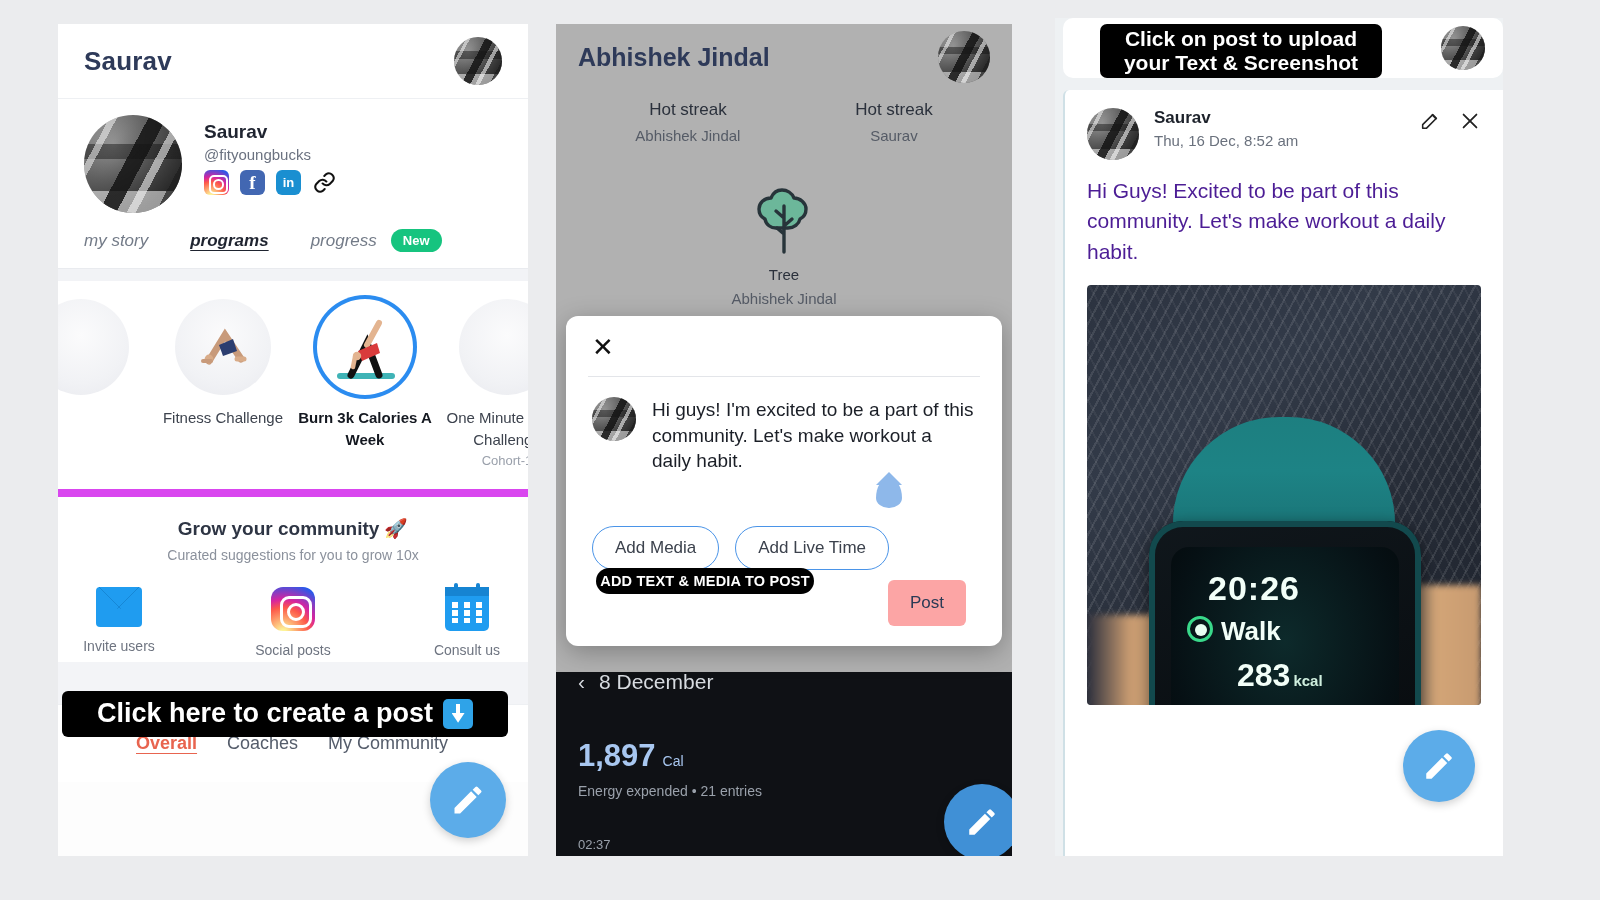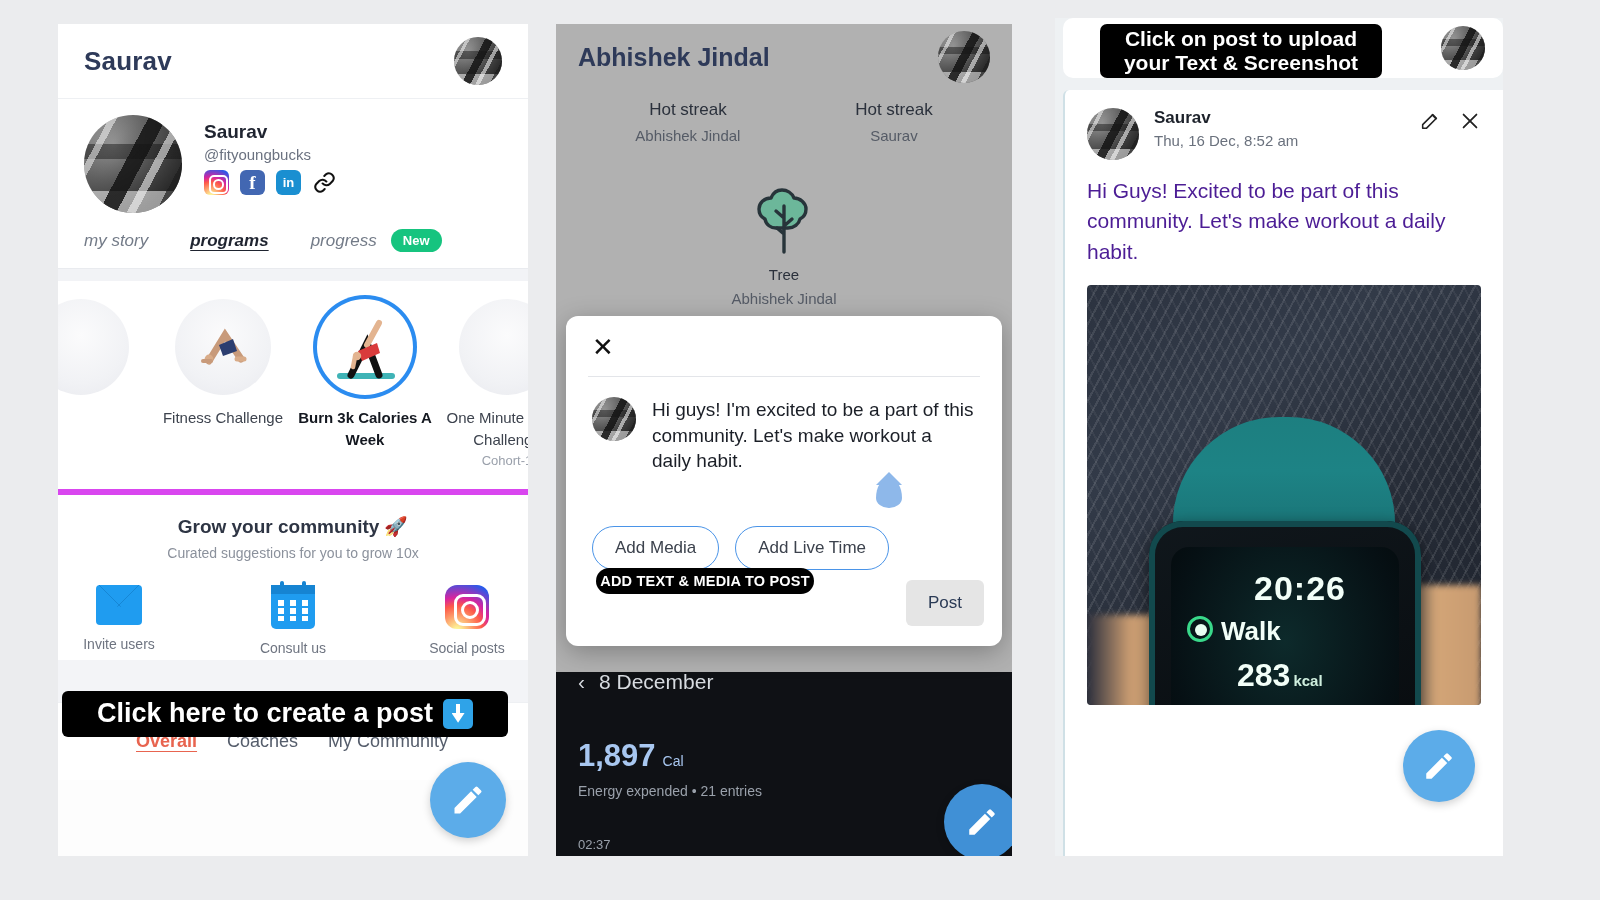--- a/index.html
+++ b/index.html
@@ -113,21 +113,21 @@
     margin: 0 auto; position: relative; overflow: hidden;
   }
   .c-item.selected .c-circle { box-shadow: 0 0 0 4px #2b8cf0; background: #ffffff; }
   .c-label { font-size: 15px; color:#3d434e; margin-top: 12px; line-height: 1.45; }
   .c-item.selected .c-label { font-weight: bold; color:#141820; }
   .c-sub { font-size: 13px; color:#9aa0ab; margin-top: 2px; }
 
   
   .pose { position:absolute; inset:0; }
 
-  .grow { background:#fff; padding: 20px 0 4px 0; text-align:center; border-top:6px solid #d946ef; }
+  .grow { background:#fff; padding: 20px 0 4px 0; text-align:center; border-top:8px solid #d946ef; }
   .grow h3 { font-size: 19px; color:#2e3544; font-weight:bold; }
   .grow p { font-size: 14px; color:#8b919c; margin-top: 7px; }
   .grow-row { display:flex; justify-content:center; gap: 78px; margin-top: 24px; }
   .grow-col { text-align:center; width: 96px; }
   .grow-col .lbl { font-size: 14px; color:#6e7480; margin-top: 11px; }
   .g-ico { width: 46px; height: 40px; margin: 0 auto; position: relative; }
   .ico-mail { background:#1f9cf0; border-radius:4px; }
   .ico-mail::after{
     content:""; position:absolute; left:0; top:0; width:100%; height:100%;
     background: linear-gradient(135deg, transparent 49.3%, #1687d6 49.3% 50.7%, transparent 50.7%),
@@ -247,22 +247,22 @@
   .pillrow { display:flex; gap: 16px; margin-top: 52px; }
   .pill {
     border:1.6px solid #4a94e8; border-radius: 24px; padding: 11px 22px;
     font-size: 17px; color:#3c424d; background:#fff; cursor:pointer;
   }
   #cue-mid {
     left: 30px; top: 252px; width: 218px; height: 26px;
     font-size: 14.5px; border-radius: 13px; letter-spacing:.2px;
   }
   .post-btn {
-    position:absolute; right: 18px; bottom: 20px;
-    background:#e5e5e5; color:#2a3a55; border:none; border-radius:6px;
+    position:absolute; right: 36px; bottom: 20px;
+    background:#fca5a5; color:#2a3a55; border:none; border-radius:6px;
     padding: 13px 22px; font-size: 17px; cursor:pointer;
   }
 
   
   #panel-right { left: 1055px; top: 18px; width: 448px; height: 838px; background:#eef1f3; }
   .r-topcard {
     position:absolute; left: 8px; top: 0; right: 0; height: 60px;
     background:#fff; border-radius: 10px;
     display:flex; align-items:center; justify-content:flex-end; padding-right: 18px;
   }
@@ -293,21 +293,21 @@
     background: linear-gradient(160deg,#10171c 0%, #0b1014 55%, #070a0d 100%);
     border-radius: 34px;
     box-shadow: inset 0 0 0 6px #12494d, 0 5px 16px rgba(0,0,0,.55);
   }
   .watch-screen {
     position:absolute; left: 22px; top: 26px; right: 22px; bottom: 8px;
     background: radial-gradient(ellipse at 50% 40%, #0d2a2b 0%, #061014 70%, #03080a 100%);
     border-radius: 18px;
     color:#eafff2; padding: 22px 0 0 16px;
   }
-  .w-time { font-size: 34px; font-weight:bold; letter-spacing: 1px; color:#f2fff8; margin-left: 67px; }
+  .w-time { font-size: 34px; font-weight:bold; letter-spacing: 1px; color:#f2fff8; margin-left: 21px; }
   .w-row { display:flex; gap: 8px; margin-top: 8px; }
   .w-dot { width: 26px; height: 26px; border-radius:50%; border:3px solid #39d98a; position:relative; flex:none; }
   .w-dot::after{content:"";position:absolute;left:5px;top:5px;width:12px;height:12px;border-radius:50%;background:#e9fff3;}
   .w-walk { font-size: 26px; font-weight:bold; color:#f2fff8; }
   .w-kcal { margin-left: 50px; margin-top: 10px; display:flex; align-items:baseline; gap:3px; }
   .w-kcal .n { font-size: 32px; font-weight:bold; color:#f2fff8; }
   .w-kcal .u { font-size: 15px; font-weight:bold; color:#cfeede; }
   .skin-l { position:absolute; left: 0; top: 330px; width: 70px; height: 200px;
     background: linear-gradient(90deg,#2b2f3d 0%, #c79a70 60%, #d9ab7d 100%); filter: blur(3px); }
   .skin-r { position:absolute; right: 0; top: 300px; width: 90px; height: 220px;
@@ -406,31 +406,31 @@
 
     <div class="grow">
       <h3>Grow your community 🚀</h3>
       <p>Curated suggestions for you to grow 10x</p>
       <div class="grow-row">
         <div class="grow-col">
           <div class="g-ico ico-mail"></div>
           <div class="lbl">Invite users</div>
         </div>
         <div class="grow-col">
+          <div class="g-ico ico-ig2"></div>
+          <div class="lbl">Social posts</div>
+        </div>
+        <div class="grow-col">
           <div class="g-ico ico-cal">
             <div class="cal-stems">
                 <span></span>
                 <span></span>
               </div>
           </div>
           <div class="lbl">Consult us</div>
-        </div>
-        <div class="grow-col">
-          <div class="g-ico ico-ig2"></div>
-          <div class="lbl">Social posts</div>
         </div>
       </div>
     </div>
 
     <div class="l-bottom-fill"></div>
     <div class="l-bottomnav">
       <span class="bn active">Overall</span>
       <span class="bn">Coaches</span>
       <span class="bn">My Community</span>
     </div>

